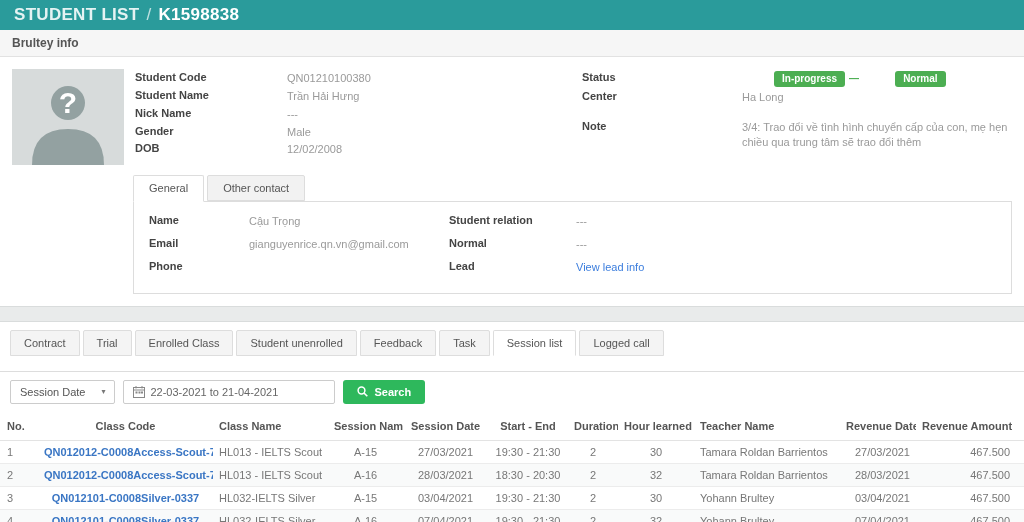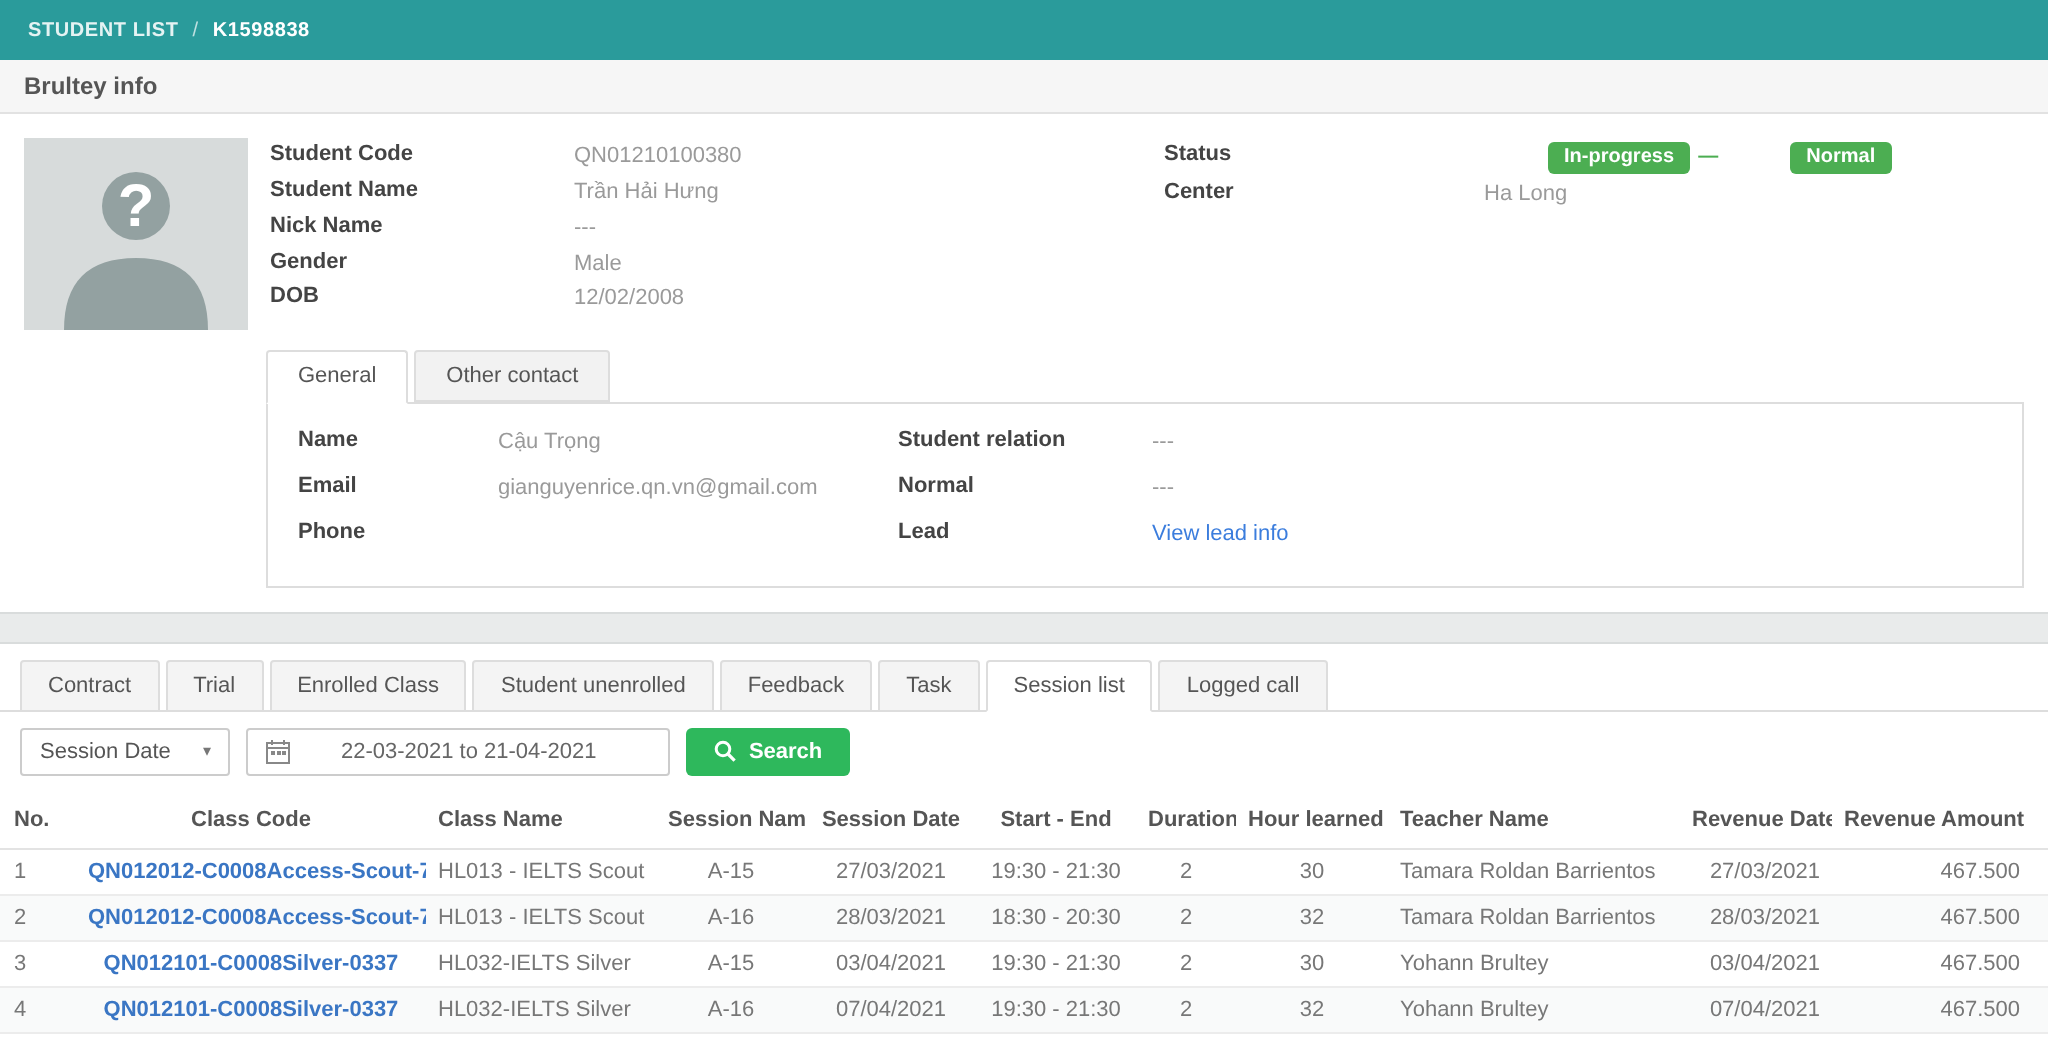--- a/index.html
+++ b/index.html
@@ -9,21 +9,21 @@
     background:#e9ebeb;
     font-family:"Liberation Sans", sans-serif;
     font-size:12px; color:#555;
   }
   .page { width:1024px; height:522px; overflow:hidden; }
 
   
   .topbar {
     height:30px; background:#2a9b9b; color:#fff;
     display:flex; align-items:center; padding:0 14px;
-    font-size:10px; letter-spacing:.3px;
+    font-size:17px; letter-spacing:.3px;
   }
   .crumb-section { color:rgba(255,255,255,.88); font-weight:600; cursor:pointer; }
   .crumb-sep { margin:0 7px; color:rgba(255,255,255,.7); }
   .crumb-id { font-weight:700; }
 
   
   .panel { background:#fff; border-bottom:1px solid #d9dcdc; }
   .panel-header {
     background:#f6f6f6; border-bottom:1px solid #e2e2e2;
     padding:6px 12px; color:#555; font-weight:600; font-size:12px;
@@ -65,37 +65,37 @@
   }
   .contact-left { width:300px; }
   .contact-right { flex:1; }
   .contact-box .f-row { margin-bottom:8px; }
   .contact-left .f-label { width:100px; flex:0 0 100px; }
   .contact-right .f-label { width:127px; flex:0 0 127px; }
   .link { color:#3b7ddd; cursor:pointer; font-size:11px; }
 
   
   .bottom-panel { margin-top:14px; border-top:1px solid #d9dcdc; background:#fff; }
-  .btabs { display:flex; padding:8px 10px 0; border-bottom:1px solid #ddd; }
+  .btabs { display:flex; padding:8px 10px 16px; border-bottom:1px solid #ddd; }
   .btab {
     border:1px solid #ddd; background:#f4f4f4; padding:6px 13px;
     margin-right:3px; margin-bottom:-1px; border-radius:2px 2px 0 0;
     font-size:11px; color:#555; cursor:pointer; white-space:nowrap;
   }
   .btab.active { background:#fff; border-bottom-color:#fff; }
 
   .filter-row { display:flex; align-items:center; gap:8px; padding:8px 10px; }
   .select-box {
     display:flex; align-items:center; gap:16px; border:1px solid #ccc;
     background:#fff; padding:5px 9px; font-size:11px; color:#555;
     border-radius:2px; cursor:pointer;
   }
   .caret { font-size:8px; color:#777; }
   .date-box {
-    display:flex; gap:25px; border:1px solid #ccc;
+    display:flex; gap:5px; border:1px solid #ccc;
     background:#fff; padding:5px 9px; font-size:11px; color:#666;
     width:212px; border-radius:2px; cursor:text;
   }
   .search-btn {
     display:flex; align-items:center; gap:6px; background:#2eb85c;
     color:#fff; border:none; padding:6px 14px; font-size:11px;
     font-weight:700; border-radius:3px; cursor:pointer;
     font-family:"Liberation Sans", sans-serif;
   }
 
@@ -168,20 +168,24 @@
                 <span class="badge">In-progress</span>
                 <span class="badge-dash">—</span>
                 <span class="badge">Normal</span>
               </div>
             </div>
             <div class="f-row">
               <div class="f-label">Center</div>
               <div class="f-value">Ha Long</div>
             </div>
             <div class="gap-row"></div>
+            <div class="f-row note">
+              <div class="f-label">Note</div>
+              <div class="f-value">3/4: Trao đổi về tình hình chuyển cấp của con, mẹ hẹn chiều qua trung tâm sẽ trao đổi thêm</div>
+            </div>
           </div>
         </div>
       </div>
 
       <div class="contact-wrap">
         <div class="ctabs">
           <div class="ctab active">General</div>
           <div class="ctab">Other contact</div>
         </div>
         <div class="contact-box">

